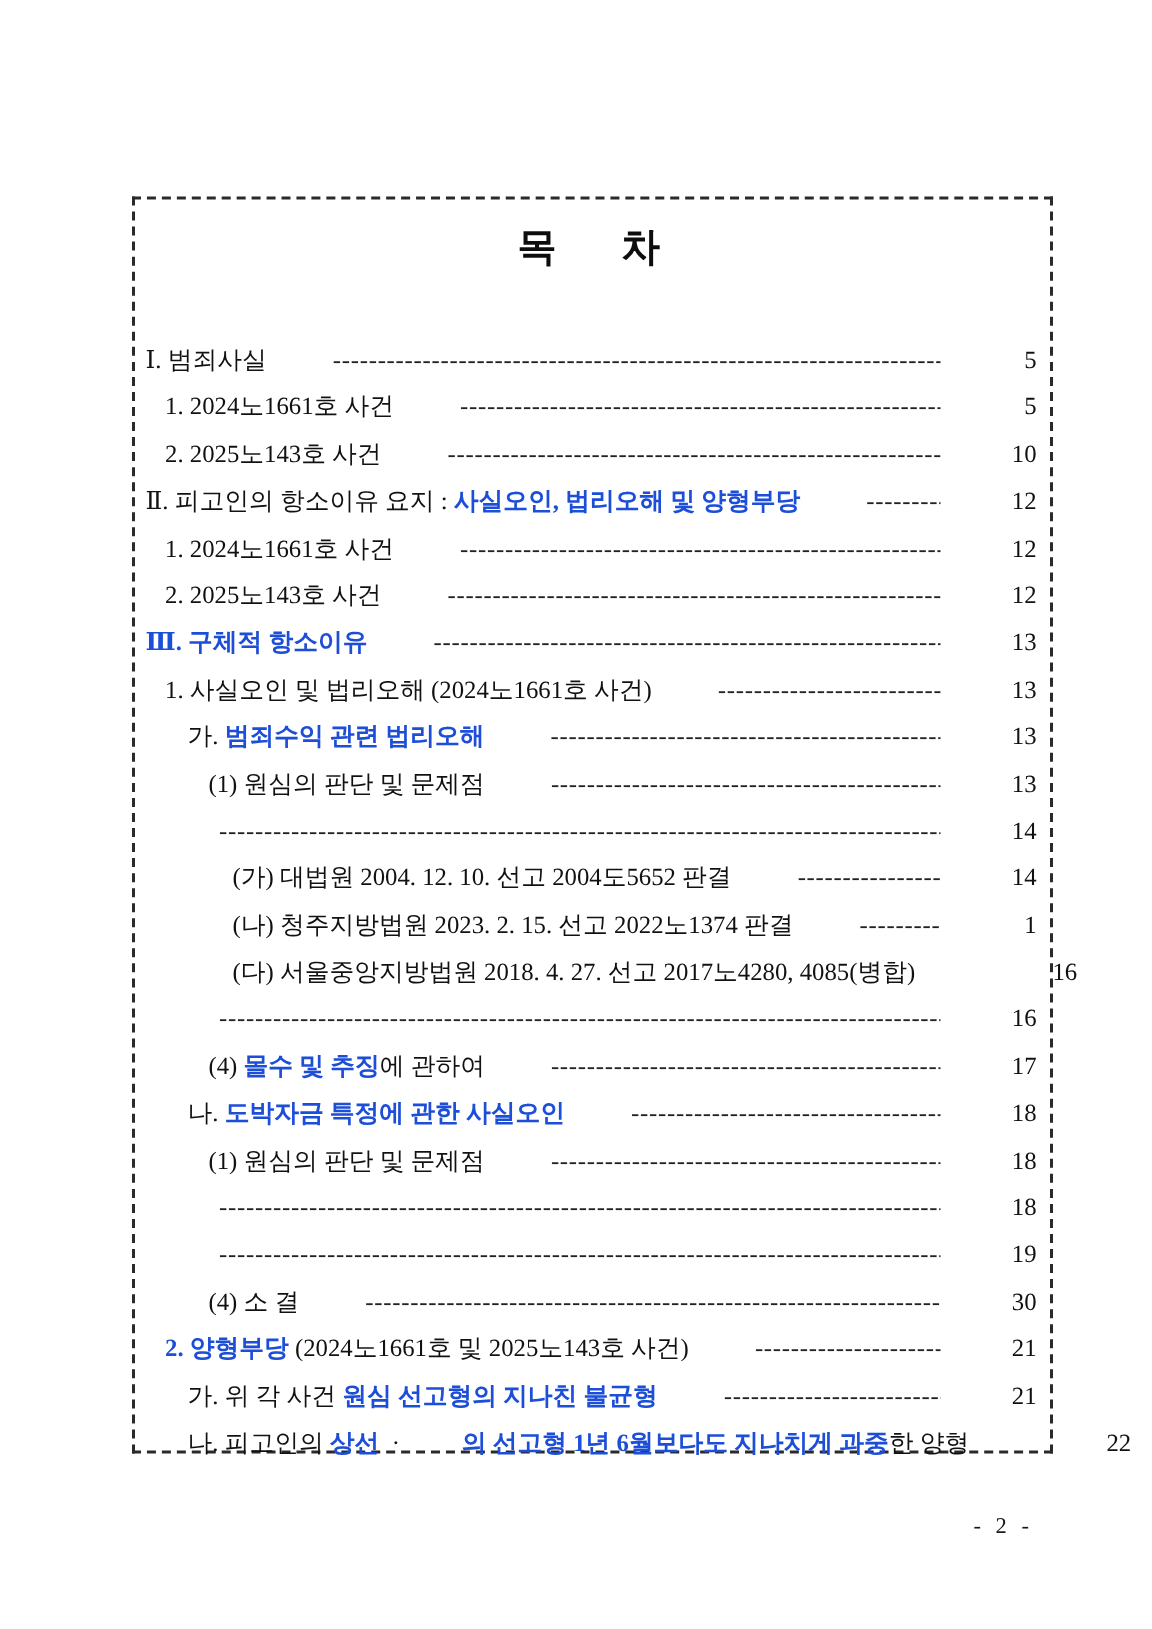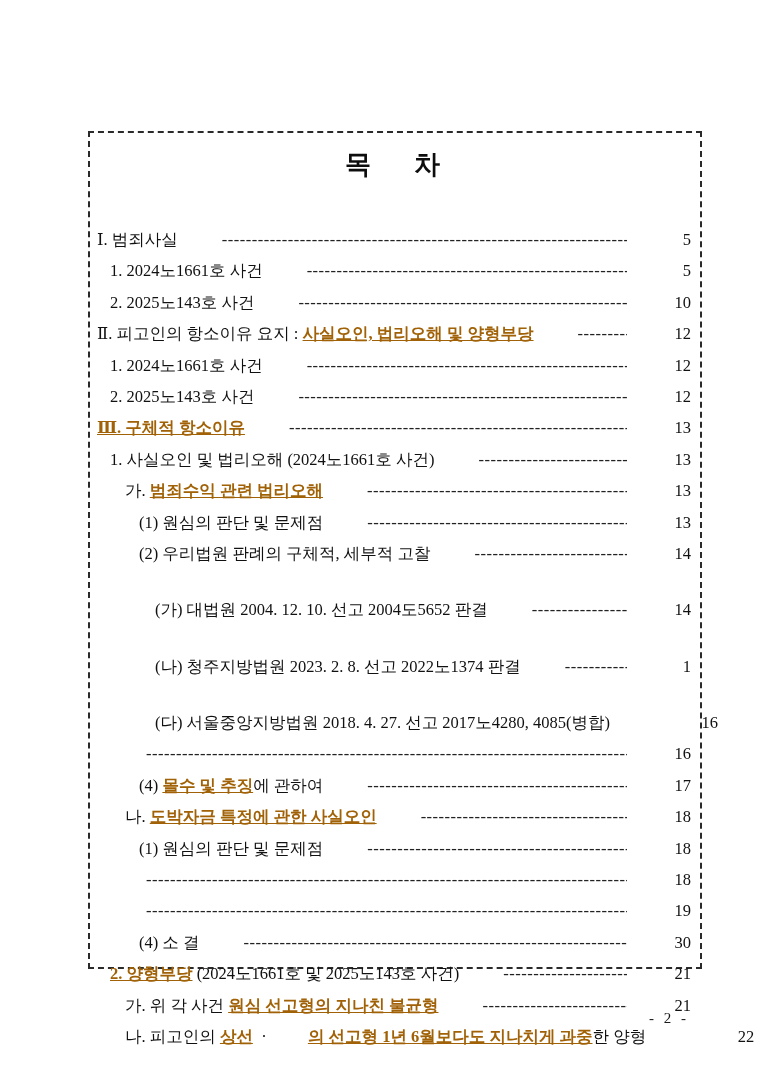--- a/index.html
+++ b/index.html
@@ -44,41 +44,41 @@
     display: flex;
     align-items: flex-start;
     height: 31.4px;
     line-height: 31.4px;
     font-size: 16.5px;
     white-space: pre;
     gap: 37px;
   }
   .entry-text { flex: 0 0 auto; }
   .seg { white-space: pre; }
-  .seg.bold { font-weight: 700; color: #a16207; text-decoration: underline; }
+  .seg.bold { font-weight: 700; color: #1d4ed8; }
   .leader {
     flex: 1 1 auto;
     min-width: 0;
     overflow: hidden;
     white-space: nowrap;
     margin: 0 5px 0 7px;
     color: #222222;
     letter-spacing: 0.5px;
   }
   .pagenum {
     flex: 0 0 auto;
     min-width: 22px;
     text-align: right;
     color: #111111;
   }
   .lvl-0 { padding-left: 3px;  }
   .lvl-1 { padding-left: 16px; }
   .lvl-2 { padding-left: 31px; }
   .lvl-3 { padding-left: 45px; }
-  .lvl-4 { padding-left: 61px; margin-top: 25px; }
+  .lvl-4 { padding-left: 61px; }
   .page-footer {
     position: absolute;
     left: 630px;
     top: 1010px;
     width: 78px;
     text-align: center;
     font-size: 15px;
     letter-spacing: 3px;
     color: #1a1a1a;
     white-space: pre;
@@ -93,23 +93,23 @@
       <div class="toc-entry lvl-0"><span class="entry-text"><span class="seg">Ⅰ. 범죄사실</span></span><span class="leader">--------------------------------------------------------------------------------------------------------------------------------------------------------------------------------------------------------</span><span class="pagenum">5</span></div>
       <div class="toc-entry lvl-1"><span class="entry-text"><span class="seg">1. 2024노1661호 사건</span></span><span class="leader">--------------------------------------------------------------------------------------------------------------------------------------------------------------------------------------------------------</span><span class="pagenum">5</span></div>
       <div class="toc-entry lvl-1"><span class="entry-text"><span class="seg">2. 2025노143호 사건</span></span><span class="leader">--------------------------------------------------------------------------------------------------------------------------------------------------------------------------------------------------------</span><span class="pagenum">10</span></div>
       <div class="toc-entry lvl-0"><span class="entry-text"><span class="seg">Ⅱ. 피고인의 항소이유 요지 : </span><span class="seg bold">사실오인, 법리오해 및 양형부당</span></span><span class="leader">--------------------------------------------------------------------------------------------------------------------------------------------------------------------------------------------------------</span><span class="pagenum">12</span></div>
       <div class="toc-entry lvl-1"><span class="entry-text"><span class="seg">1. 2024노1661호 사건</span></span><span class="leader">--------------------------------------------------------------------------------------------------------------------------------------------------------------------------------------------------------</span><span class="pagenum">12</span></div>
       <div class="toc-entry lvl-1"><span class="entry-text"><span class="seg">2. 2025노143호 사건</span></span><span class="leader">--------------------------------------------------------------------------------------------------------------------------------------------------------------------------------------------------------</span><span class="pagenum">12</span></div>
       <div class="toc-entry lvl-0"><span class="entry-text"><span class="seg bold">Ⅲ. 구체적 항소이유</span></span><span class="leader">--------------------------------------------------------------------------------------------------------------------------------------------------------------------------------------------------------</span><span class="pagenum">13</span></div>
       <div class="toc-entry lvl-1"><span class="entry-text"><span class="seg">1. 사실오인 및 법리오해 (2024노1661호 사건)</span></span><span class="leader">--------------------------------------------------------------------------------------------------------------------------------------------------------------------------------------------------------</span><span class="pagenum">13</span></div>
       <div class="toc-entry lvl-2"><span class="entry-text"><span class="seg">가. </span><span class="seg bold">범죄수익 관련 법리오해</span></span><span class="leader">--------------------------------------------------------------------------------------------------------------------------------------------------------------------------------------------------------</span><span class="pagenum">13</span></div>
       <div class="toc-entry lvl-3"><span class="entry-text"><span class="seg">(1) 원심의 판단 및 문제점</span></span><span class="leader">--------------------------------------------------------------------------------------------------------------------------------------------------------------------------------------------------------</span><span class="pagenum">13</span></div>
-      <div class="toc-entry lvl-3"><span class="entry-text"><span class="seg">(2) 우리법원 판례의 구체적, 세부적 고찰</span></span><span class="leader">--------------------------------------------------------------------------------------------------------------------------------------------------------------------------------------------------------</span><span class="pagenum">14</span></div>
+      <div class="toc-entry lvl-3"><span class="leader">--------------------------------------------------------------------------------------------------------------------------------------------------------------------------------------------------------</span><span class="pagenum">14</span></div>
       <div class="toc-entry lvl-4"><span class="entry-text"><span class="seg">(가) 대법원 2004. 12. 10. 선고 2004도5652 판결</span></span><span class="leader">--------------------------------------------------------------------------------------------------------------------------------------------------------------------------------------------------------</span><span class="pagenum">14</span></div>
-      <div class="toc-entry lvl-4"><span class="entry-text"><span class="seg">(나) 청주지방법원 2023. 2. 8. 선고 2022노1374 판결</span></span><span class="leader">--------------------------------------------------------------------------------------------------------------------------------------------------------------------------------------------------------</span><span class="pagenum">1</span></div>
+      <div class="toc-entry lvl-4"><span class="entry-text"><span class="seg">(나) 청주지방법원 2023. 2. 15. 선고 2022노1374 판결</span></span><span class="leader">--------------------------------------------------------------------------------------------------------------------------------------------------------------------------------------------------------</span><span class="pagenum">1</span></div>
       <div class="toc-entry lvl-4"><span class="entry-text"><span class="seg">(다) 서울중앙지방법원 2018. 4. 27. 선고 2017노4280, 4085(병합)</span></span><span class="leader">--------------------------------------------------------------------------------------------------------------------------------------------------------------------------------------------------------</span><span class="pagenum">16</span></div>
       <div class="toc-entry lvl-3"><span class="leader">--------------------------------------------------------------------------------------------------------------------------------------------------------------------------------------------------------</span><span class="pagenum">16</span></div>
       <div class="toc-entry lvl-3"><span class="entry-text"><span class="seg">(4) </span><span class="seg bold">몰수 및 추징</span><span class="seg">에 관하여</span></span><span class="leader">--------------------------------------------------------------------------------------------------------------------------------------------------------------------------------------------------------</span><span class="pagenum">17</span></div>
       <div class="toc-entry lvl-2"><span class="entry-text"><span class="seg">나. </span><span class="seg bold">도박자금 특정에 관한 사실오인</span></span><span class="leader">--------------------------------------------------------------------------------------------------------------------------------------------------------------------------------------------------------</span><span class="pagenum">18</span></div>
       <div class="toc-entry lvl-3"><span class="entry-text"><span class="seg">(1) 원심의 판단 및 문제점</span></span><span class="leader">--------------------------------------------------------------------------------------------------------------------------------------------------------------------------------------------------------</span><span class="pagenum">18</span></div>
       <div class="toc-entry lvl-3"><span class="leader">--------------------------------------------------------------------------------------------------------------------------------------------------------------------------------------------------------</span><span class="pagenum">18</span></div>
       <div class="toc-entry lvl-3"><span class="leader">--------------------------------------------------------------------------------------------------------------------------------------------------------------------------------------------------------</span><span class="pagenum">19</span></div>
       <div class="toc-entry lvl-3"><span class="entry-text"><span class="seg">(4) 소 결</span></span><span class="leader">--------------------------------------------------------------------------------------------------------------------------------------------------------------------------------------------------------</span><span class="pagenum">30</span></div>
       <div class="toc-entry lvl-1"><span class="entry-text"><span class="seg bold">2. 양형부당</span><span class="seg"> (2024노1661호 및 2025노143호 사건)</span></span><span class="leader">--------------------------------------------------------------------------------------------------------------------------------------------------------------------------------------------------------</span><span class="pagenum">21</span></div>
       <div class="toc-entry lvl-2"><span class="entry-text"><span class="seg">가. 위 각 사건 </span><span class="seg bold">원심 선고형의 지나친 불균형</span></span><span class="leader">--------------------------------------------------------------------------------------------------------------------------------------------------------------------------------------------------------</span><span class="pagenum">21</span></div>

